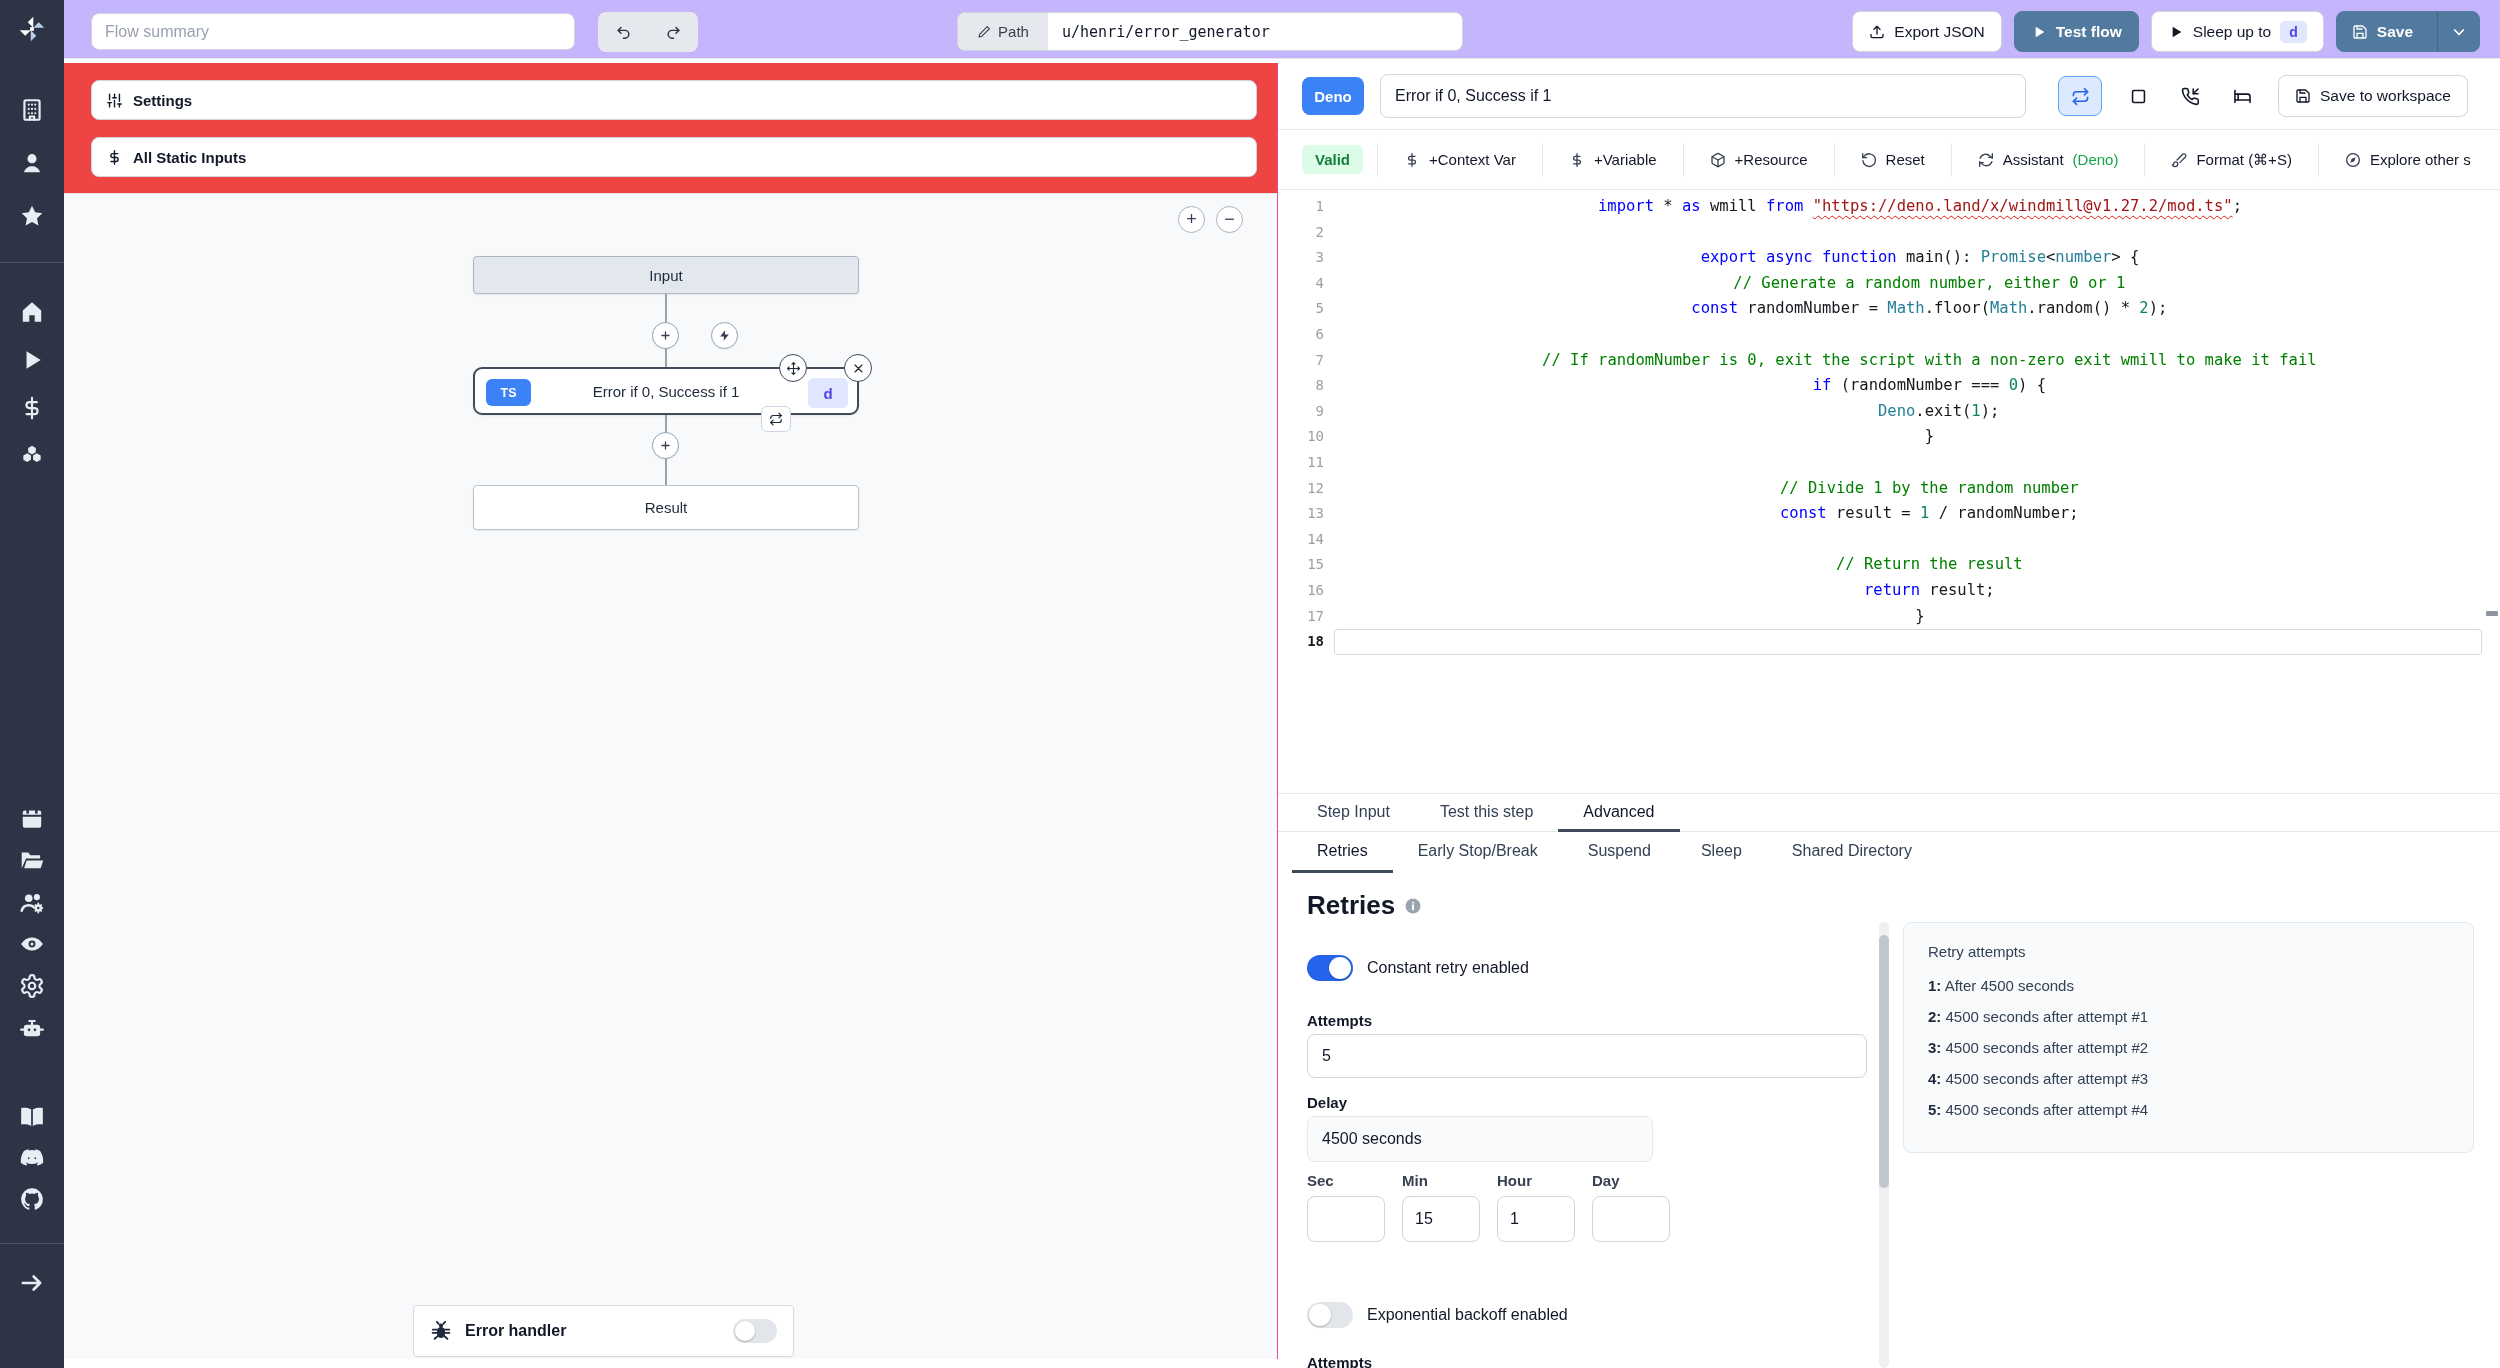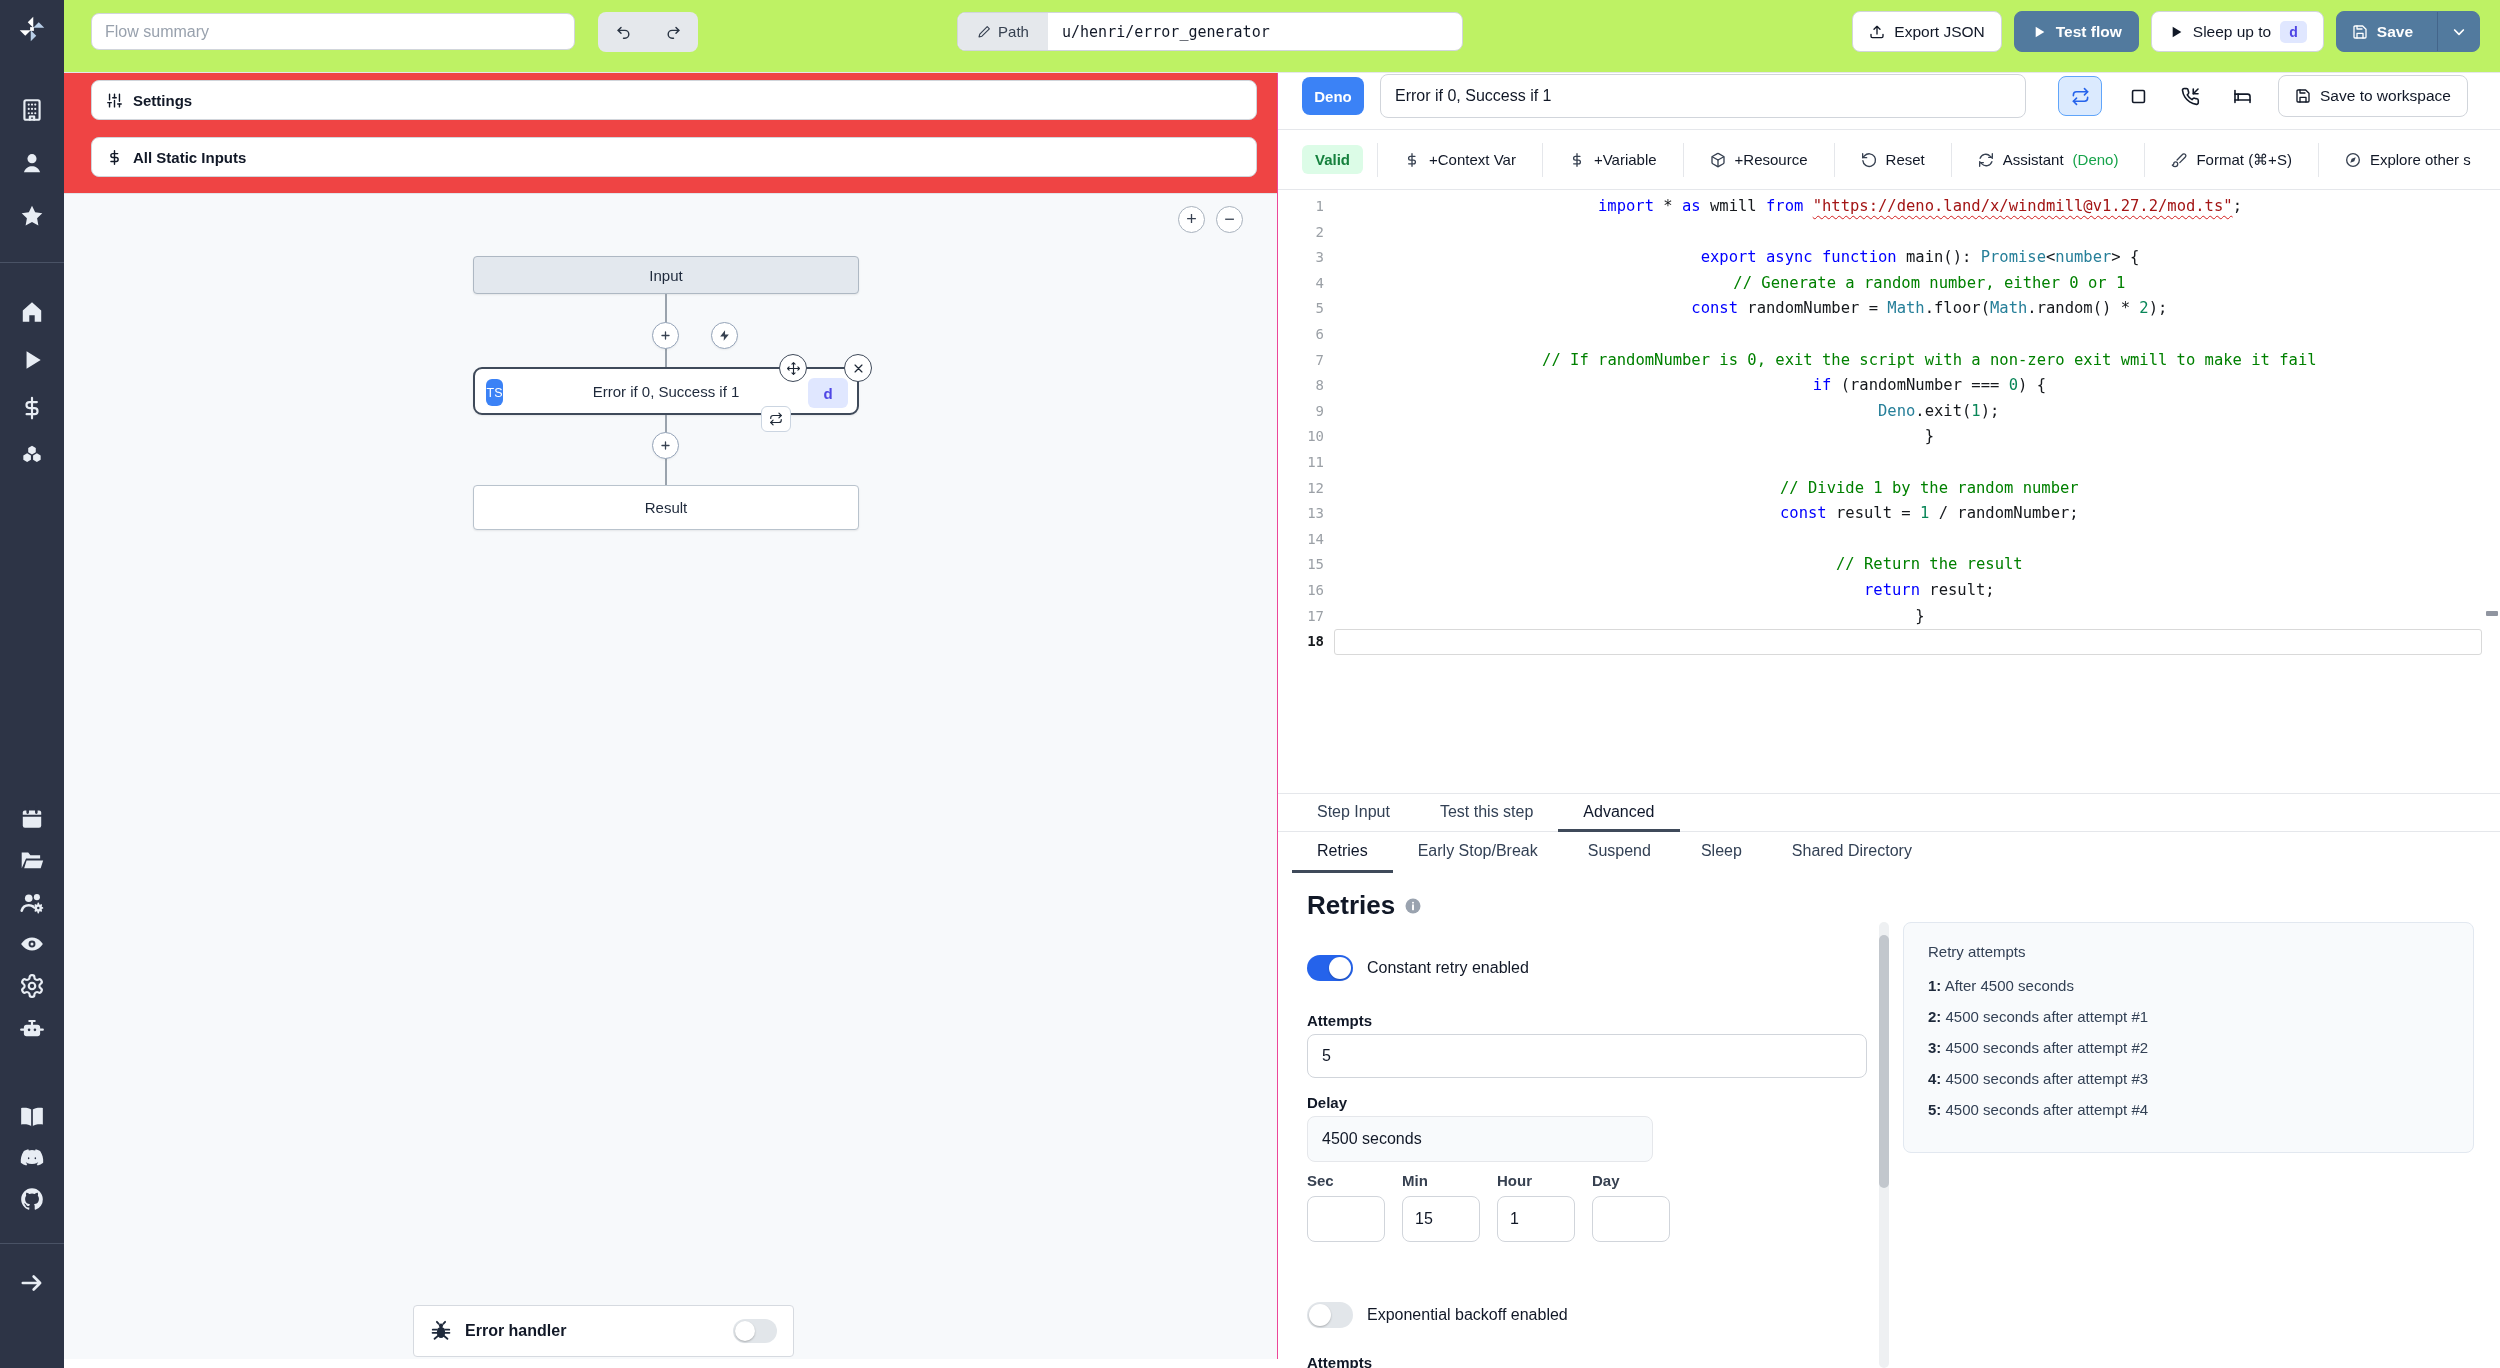--- a/index.html
+++ b/index.html
@@ -10,21 +10,21 @@
   
   .rail { position:absolute; left:0; top:0; width:64px; height:1368px; background:#2d3446; z-index:30; }
   .rail .logo { position:absolute; left:17px; top:14px; width:30px; height:30px; }
   .sb-group { position:absolute; left:0; width:64px; display:flex; flex-direction:column; align-items:center; }
   .sb-icon { width:26px; height:26px; color:#e8edf4; }
   .g1 { top:97px; gap:27px; } .g2 { top:299px; gap:22px; } .g3 { top:805px; gap:16px; } .g4 { top:1104px; gap:15px; }
   .rail-div { position:absolute; left:0; width:64px; height:1px; background:rgba(148,163,184,.28); }
   .rail-expand { position:absolute; left:19px; top:1270px; width:26px; height:26px; color:#e8edf4; }
 
   
-  .topbar { position:absolute; left:64px; top:0; right:0; height:73px; background:#bef264; border-bottom:1px solid #e5e7eb; z-index:20; }
+  .topbar { position:absolute; left:64px; top:0; right:0; height:59px; background:#c4b5fd; border-bottom:1px solid #e5e7eb; z-index:20; }
   .flow-summary { position:absolute; left:27px; top:13px; width:484px; height:37px; border:1px solid #d1d5db; border-radius:8px; padding:0 13px; font-size:16px; color:#111827; outline:none; }
   .flow-summary::placeholder { color:#98a1ad; }
   .undoredo { position:absolute; left:534px; top:12px; width:100px; height:40px; background:#e5e8ec; border-radius:8px; display:flex; }
   .ur-btn { flex:1; display:flex; align-items:center; justify-content:center; color:#2a3443; cursor:pointer; background:none; border:none; }
   .ur-btn .ic { width:17px; height:17px; }
   .path-pill { position:absolute; left:893px; top:12px; width:506px; height:39px; border:1px solid #d1d5db; border-radius:8px; display:flex; overflow:hidden; background:#fff; }
   .path-left { width:90px; background:#e5e8ec; display:flex; align-items:center; justify-content:center; gap:7px; font-size:15px; color:#374151; }
   .path-left .ic { width:14px; height:14px; color:#374151; }
   .path-value { flex:1; display:flex; align-items:center; padding-left:14px; font-family:"DejaVu Sans Mono", monospace; font-size:15px; color:#111827; }
   .topbar-right { position:absolute; right:20px; top:11px; display:flex; gap:12px; }
@@ -43,21 +43,21 @@
   .hdr-box .ic { width:17px; height:17px; color:#111827; }
   .hdr-box .lbl { font-size:15px; font-weight:bold; color:#111827; }
   .canvas { position:absolute; left:0; right:0; top:130px; bottom:0; background:#f7f9fb; border-top:1px solid #e2e5e9; overflow:hidden; }
   .zoom-btn { position:absolute; width:27px; height:27px; border-radius:50%; background:#fff; border:1px solid #a8b2bd; color:#374151; font-size:18px; display:flex; align-items:center; justify-content:center; cursor:pointer; top:12px; }
   .conn { position:absolute; width:1.5px; background:#9aa3ad; left:601px; }
   .node-circle { position:absolute; width:27px; height:27px; border-radius:50%; background:#fff; border:1px solid #94a3b8; display:flex; align-items:center; justify-content:center; color:#374151; cursor:pointer; box-shadow:0 1px 2px rgba(0,0,0,.06); }
   .node-circle .ic { width:13px; height:13px; }
   .node { position:absolute; left:409px; width:386px; display:flex; align-items:center; justify-content:center; font-size:15px; color:#1e293b; background:#fff; box-shadow:0 1px 2px rgba(0,0,0,.08); cursor:pointer; }
   .node-input { top:62px; height:38px; background:#e3e8ee; border:1px solid #aeb8c3; border-radius:4px; }
   .node-step { top:173px; height:48px; border:2.5px solid #3f4a5a; border-radius:9px; }
-  .ts-badge { position:absolute; left:11px; top:10px; width:17px; height:27px; border-radius:6px; background:#3b82f6; color:#fff; font-weight:normal; font-size:12.5px; display:flex; align-items:center; justify-content:center; }
+  .ts-badge { position:absolute; left:11px; top:10px; width:45px; height:27px; border-radius:6px; background:#3b82f6; color:#fff; font-weight:bold; font-size:12.5px; display:flex; align-items:center; justify-content:center; }
   .d-badge { position:absolute; left:333px; top:9px; width:40px; height:30px; border-radius:6px; background:#e0e7ff; color:#4f46e5; font-weight:bold; font-size:15px; display:flex; align-items:center; justify-content:center; }
   .step-ctl { position:absolute; width:28px; height:28px; border-radius:50%; background:#fff; border:1.5px solid #3f4a5a; color:#1f2937; display:flex; align-items:center; justify-content:center; cursor:pointer; z-index:5; }
   .step-ctl .ic { width:15px; height:15px; }
   .step-retry { position:absolute; left:697px; top:212px; width:30px; height:26px; border-radius:6px; background:#fff; border:1px solid #cbd5e1; color:#1f2937; display:flex; align-items:center; justify-content:center; z-index:5; cursor:pointer; }
   .step-retry .ic { width:14px; height:14px; }
   .node-result { top:291px; height:45px; border:1px solid #b9c3cd; border-radius:4px; }
   .eh-box { position:absolute; left:349px; top:1111px; width:381px; height:52px; background:#fff; border:1px solid #d6dae0; border-radius:4px; display:flex; align-items:center; padding:0 16px; gap:13px; cursor:pointer; }
   .eh-box .ic { width:22px; height:22px; color:#1e293b; }
   .eh-label { font-size:16px; font-weight:bold; color:#111827; flex:1; }
 

